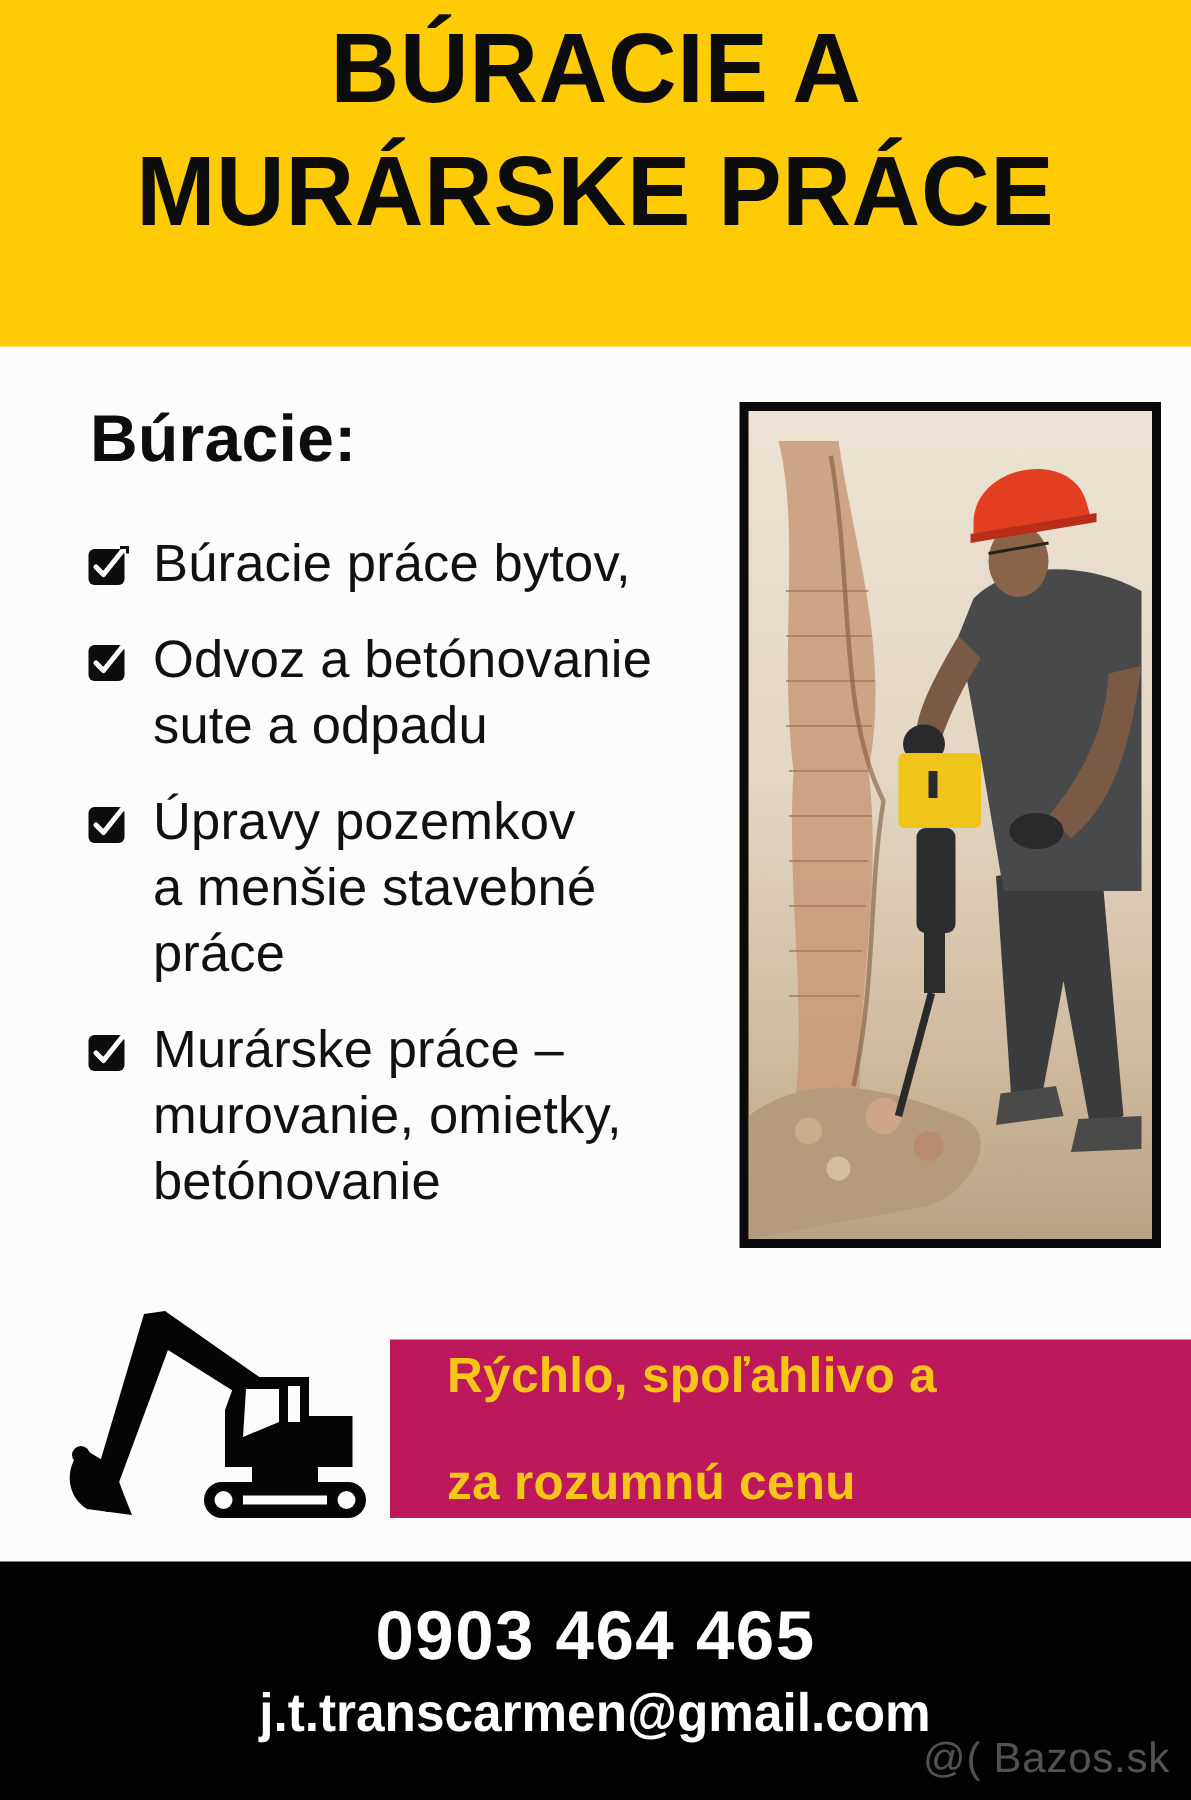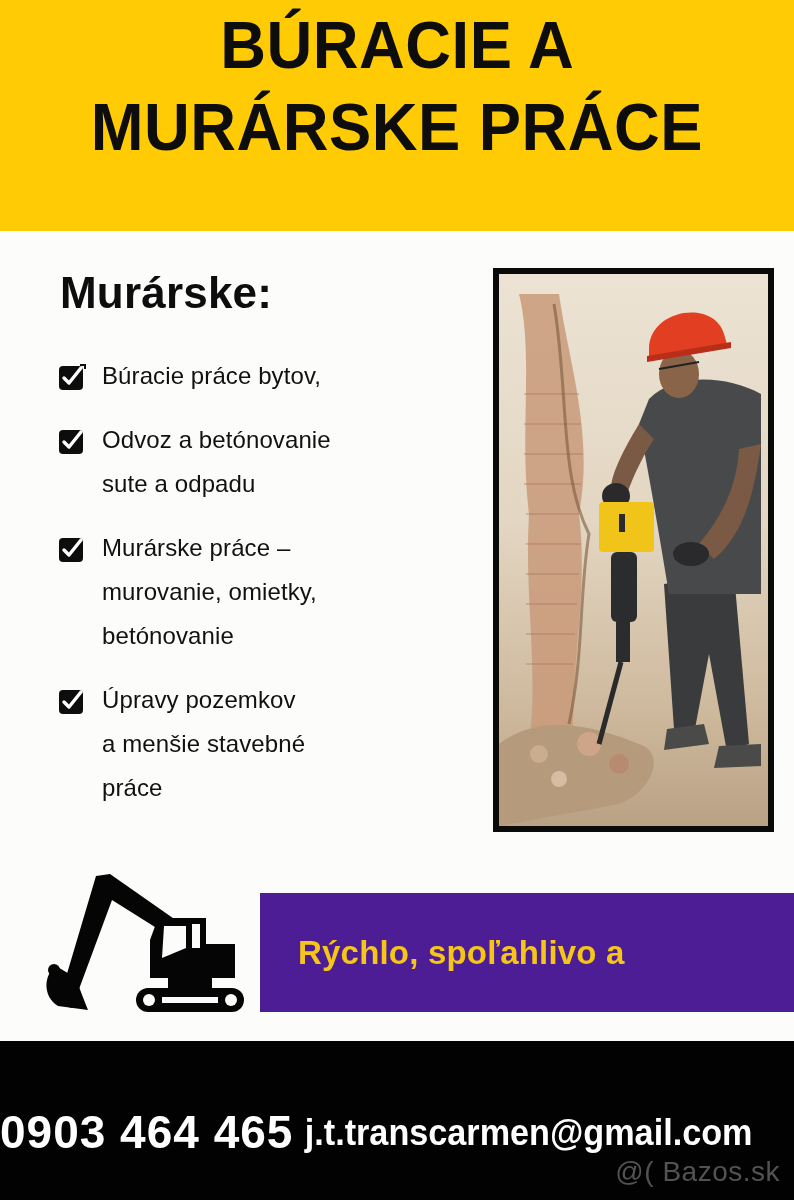--- a/index.html
+++ b/index.html
@@ -27,44 +27,44 @@
   }
   .services { position: absolute; left: 58px; top: 354px; width: 420px; list-style: none; }
   .service {
     display: flex; align-items: flex-start; margin-bottom: 20px;
   }
   .service .check {
     flex: 0 0 28px; width: 28px; height: 28px; margin-top: 9px; margin-right: 16px;
   }
   .service .lines { display: flex; flex-direction: column; }
   .service .lines span {
-    font-size: 24px; line-height: 44px; color: #111; letter-spacing: 0.1px;
+    font-size: 35px; line-height: 44px; color: #111; letter-spacing: 0.1px;
   }
   .photo-frame {
     position: absolute; left: 493px; top: 268px; width: 281px; height: 564px;
     background: #0a0a0a; padding: 6px;
   }
   .photo {
     width: 100%; height: 100%; position: relative; overflow: hidden;
     background: linear-gradient(180deg, #ece3d4 0%, #e3d6c2 45%, #cdb89c 80%, #b9a184 100%);
   }
   .photo svg { position: absolute; left: 0; top: 0; width: 100%; height: 100%; }
   .excavator { position: absolute; left: 40px; top: 870px; width: 205px; height: 142px; }
   .banner {
     position: absolute; left: 260px; top: 893px; width: 534px; height: 119px;
-    background: #4c1d95;
+    background: #be185d;
     display: flex; flex-direction: column; justify-content: center; padding-left: 38px; gap: 27px;
   }
   .banner span {
     color: #f5c518; font-size: 33px; font-weight: 700; line-height: 44px; letter-spacing: 0.2px;
   }
   .footer {
     position: absolute; left: 0; top: 1041px; width: 794px; height: 159px;
     background: #020202;
-    display: flex; flex-direction: row; align-items: center; padding-top: 22px;
+    display: flex; flex-direction: column; align-items: center; padding-top: 22px;
   }
   .footer .phone {
     color: #fff; font-weight: 700; font-size: 46px; line-height: 54px; letter-spacing: 1px;
   }
   .footer .email {
     color: #fff; font-weight: 700; font-size: 36px; line-height: 46px; margin-top: 2px;
     transform: scaleX(0.95);
   }
   .watermark {
     position: absolute; right: 14px; bottom: 12px;
@@ -72,63 +72,63 @@
   }
 </style>
 </head>
 <body>
 
 <div class="header">
   <div class="line">BÚRACIE A</div>
   <div class="line">MURÁRSKE PRÁCE</div>
 </div>
 
-<div class="offer-title">Murárske:</div>
+<div class="offer-title">Búracie:</div>
 
 <ul class="services">
   <li class="service">
     <svg class="check" viewBox="0 0 28 28">
       <rect x="1" y="3" width="24" height="24" rx="4" fill="#0d0d0d"></rect>
       <path d="M6 15 L11 20 L23 5" stroke="#fff" stroke-width="3.4" fill="none" stroke-linecap="round" stroke-linejoin="round"></path>
       <path d="M22 2 L27 2 L27 6" stroke="#0d0d0d" stroke-width="2" fill="none"></path>
     </svg>
     <div class="lines">
       <span>Búracie práce bytov,</span>
     </div>
   </li>
   <li class="service">
     <svg class="check" viewBox="0 0 28 28">
       <rect x="1" y="3" width="24" height="24" rx="4" fill="#0d0d0d"></rect>
       <path d="M6 15 L11 20 L23 5" stroke="#fff" stroke-width="3.4" fill="none" stroke-linecap="round" stroke-linejoin="round"></path>
     </svg>
     <div class="lines">
       <span>Odvoz a betónovanie</span>
       <span>sute a odpadu</span>
+    </div>
+  </li>
+  <li class="service">
+    <svg class="check" viewBox="0 0 28 28">
+      <rect x="1" y="3" width="24" height="24" rx="4" fill="#0d0d0d"></rect>
+      <path d="M6 15 L11 20 L23 5" stroke="#fff" stroke-width="3.4" fill="none" stroke-linecap="round" stroke-linejoin="round"></path>
+    </svg>
+    <div class="lines">
+      <span>Úpravy pozemkov</span>
+      <span>a menšie stavebné</span>
+      <span>práce</span>
     </div>
   </li>
   <li class="service">
     <svg class="check" viewBox="0 0 28 28">
       <rect x="1" y="3" width="24" height="24" rx="4" fill="#0d0d0d"></rect>
       <path d="M6 15 L11 20 L23 5" stroke="#fff" stroke-width="3.4" fill="none" stroke-linecap="round" stroke-linejoin="round"></path>
     </svg>
     <div class="lines">
       <span>Murárske práce –</span>
       <span>murovanie, omietky,</span>
       <span>betónovanie</span>
-    </div>
-  </li>
-  <li class="service">
-    <svg class="check" viewBox="0 0 28 28">
-      <rect x="1" y="3" width="24" height="24" rx="4" fill="#0d0d0d"></rect>
-      <path d="M6 15 L11 20 L23 5" stroke="#fff" stroke-width="3.4" fill="none" stroke-linecap="round" stroke-linejoin="round"></path>
-    </svg>
-    <div class="lines">
-      <span>Úpravy pozemkov</span>
-      <span>a menšie stavebné</span>
-      <span>práce</span>
     </div>
   </li>
 </ul>
 
 <div class="photo-frame">
   <div class="photo" title="Worker in red hard hat breaking a brick wall with a yellow jackhammer">
     <svg viewBox="0 0 269 552" preserveAspectRatio="none">
 
       <path d="M20 20 C35 80 20 160 30 240 C25 320 40 400 30 470 L75 470 C70 400 90 320 80 240 C95 160 70 90 60 20 Z" fill="#c99a7a" opacity="0.85"></path>
       <g stroke="#a87456" stroke-width="1.2" opacity="0.7">
@@ -190,19 +190,20 @@
   <rect x="128" y="108" width="44" height="12" fill="#050505"></rect>
 
   <rect x="96" y="118" width="108" height="24" rx="12" fill="#050505"></rect>
   <circle cx="109" cy="130" r="6" fill="#fcfcfa"></circle>
   <circle cx="191" cy="130" r="6" fill="#fcfcfa"></circle>
   <rect x="122" y="127" width="56" height="6" fill="#fcfcfa"></rect>
 </svg>
 
 <div class="banner">
   <span>Rýchlo, spoľahlivo a</span>
+  <span>za rozumnú cenu</span>
 </div>
 
 <div class="footer">
   <div class="phone">0903 464 465</div>
   <div class="email">j.t.transcarmen@gmail.com</div>
   <div class="watermark">@( Bazos.sk</div>
 </div>
 
 </body></html>

